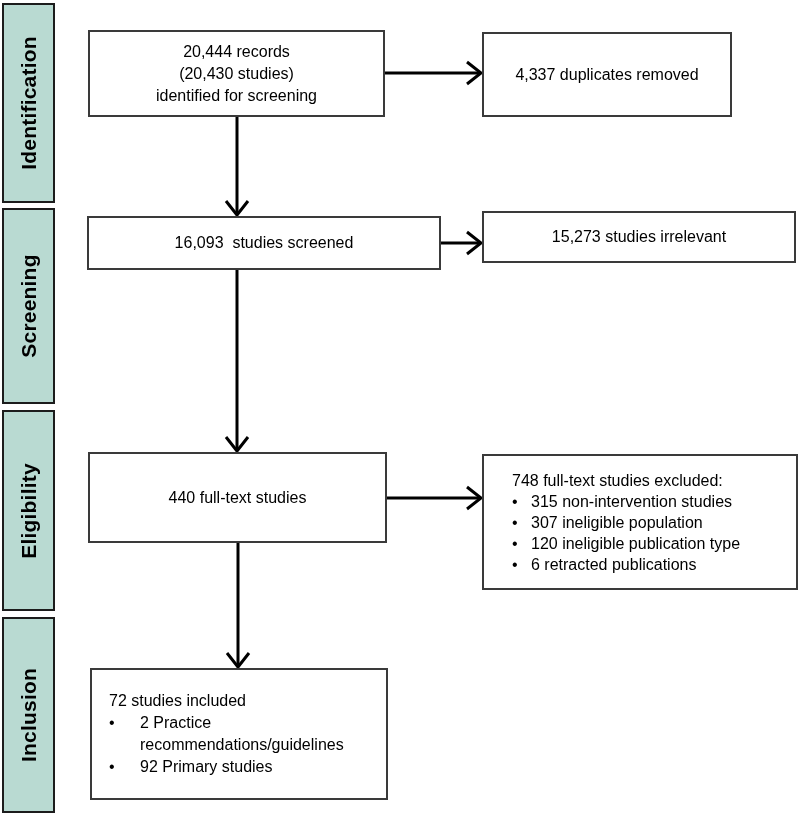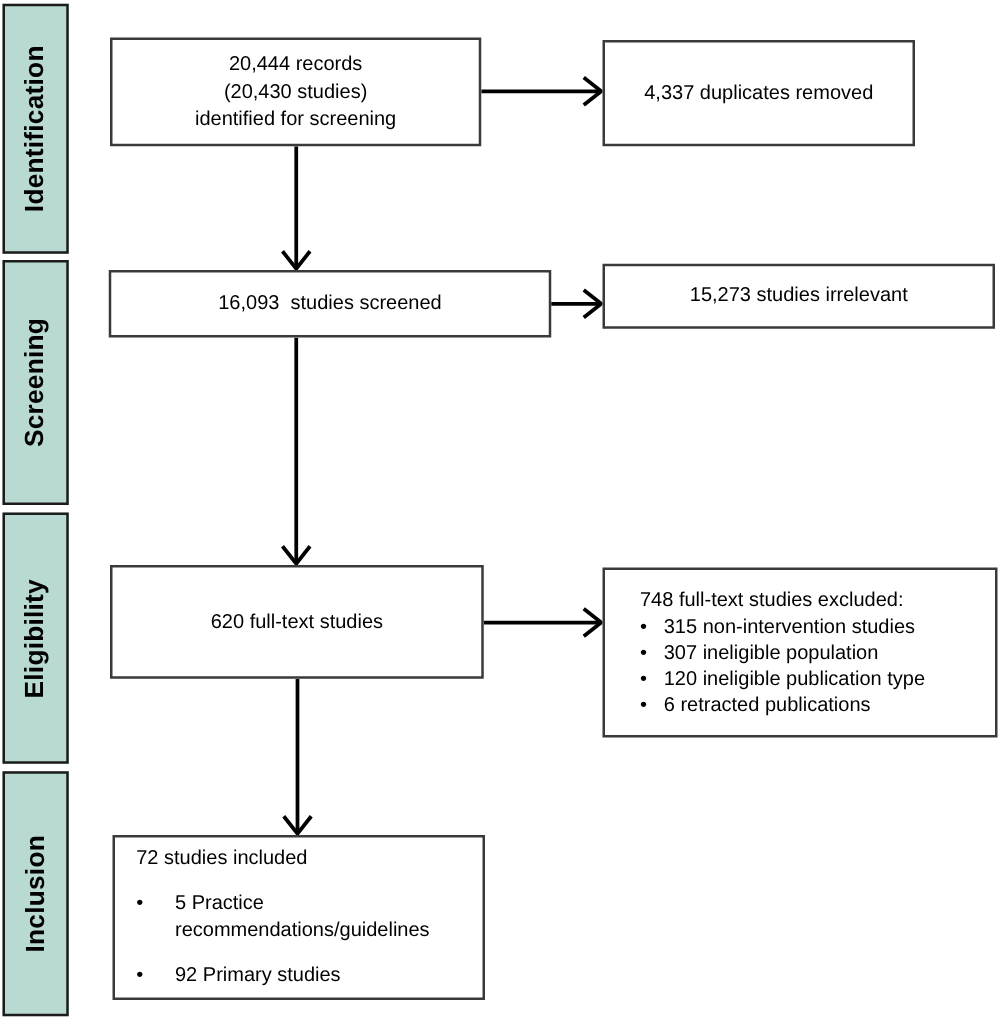--- a/index.html
+++ b/index.html
@@ -58,21 +58,21 @@
     display: flex;
     flex-direction: column;
     justify-content: center;
   }
   #box-records    { left: 88px;  top: 30px;  width: 297px; height: 87px;  }
   #box-duplicates { left: 482px; top: 32px;  width: 250px; height: 85px;  }
   #box-screened   { left: 87px;  top: 216px; width: 354px; height: 54px;  }
   #box-irrelevant { left: 482px; top: 211px; width: 314px; height: 52px;  }
   #box-fulltext   { left: 88px;  top: 452px; width: 299px; height: 91px;  }
   #box-excluded   { left: 482px; top: 430px; width: 316px; height: 136px; line-height: 21px; padding: 0 6px 0 28px; margin-top: 24px; }
-  #box-included   { left: 90px;  top: 668px; width: 298px; height: 132px; padding: 0 6px 0 17px; gap: 14px; }
+  #box-included   { left: 90px;  top: 668px; width: 298px; height: 132px; padding: 0 6px 0 17px; }
 
   .bullet-row { display: grid; }
   #box-excluded .bullet-row { grid-template-columns: 19px 1fr; }
   #box-included .bullet-row { grid-template-columns: 31px 1fr; }
   .bullet-marker { text-align: left; }
 
   
   .arrow-layer {
     position: absolute;
     left: 0; top: 0;
@@ -143,21 +143,21 @@
 
   <div class="flowbox centered" id="box-screened">
     <div>16,093  studies screened</div>
   </div>
 
   <div class="flowbox centered" id="box-irrelevant">
     <div>15,273 studies irrelevant</div>
   </div>
 
   <div class="flowbox centered" id="box-fulltext">
-    <div>620 full-text studies</div>
+    <div>440 full-text studies</div>
   </div>
 
   <div class="flowbox listbox" id="box-excluded">
     <div>748 full-text studies excluded:</div>
     <div class="bullet-row">
       <span class="bullet-marker">•</span>
       <span>315 non-intervention studies</span>
     </div>
     <div class="bullet-row">
       <span class="bullet-marker">•</span>
@@ -170,21 +170,21 @@
     <div class="bullet-row">
       <span class="bullet-marker">•</span>
       <span>6 retracted publications</span>
     </div>
   </div>
 
   <div class="flowbox listbox" id="box-included">
     <div>72 studies included</div>
     <div class="bullet-row">
       <span class="bullet-marker">•</span>
-      <span>5 Practice recommendations/guidelines</span>
+      <span>2 Practice recommendations/guidelines</span>
     </div>
     <div class="bullet-row">
       <span class="bullet-marker">•</span>
       <span>92 Primary studies</span>
     </div>
   </div>
 
 </div>
 
 </body></html>

